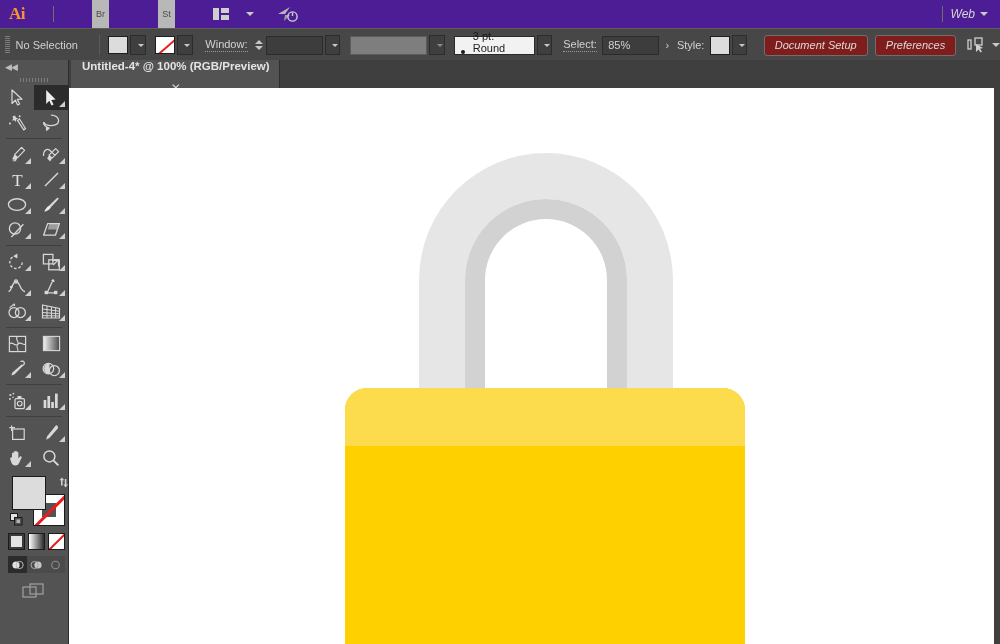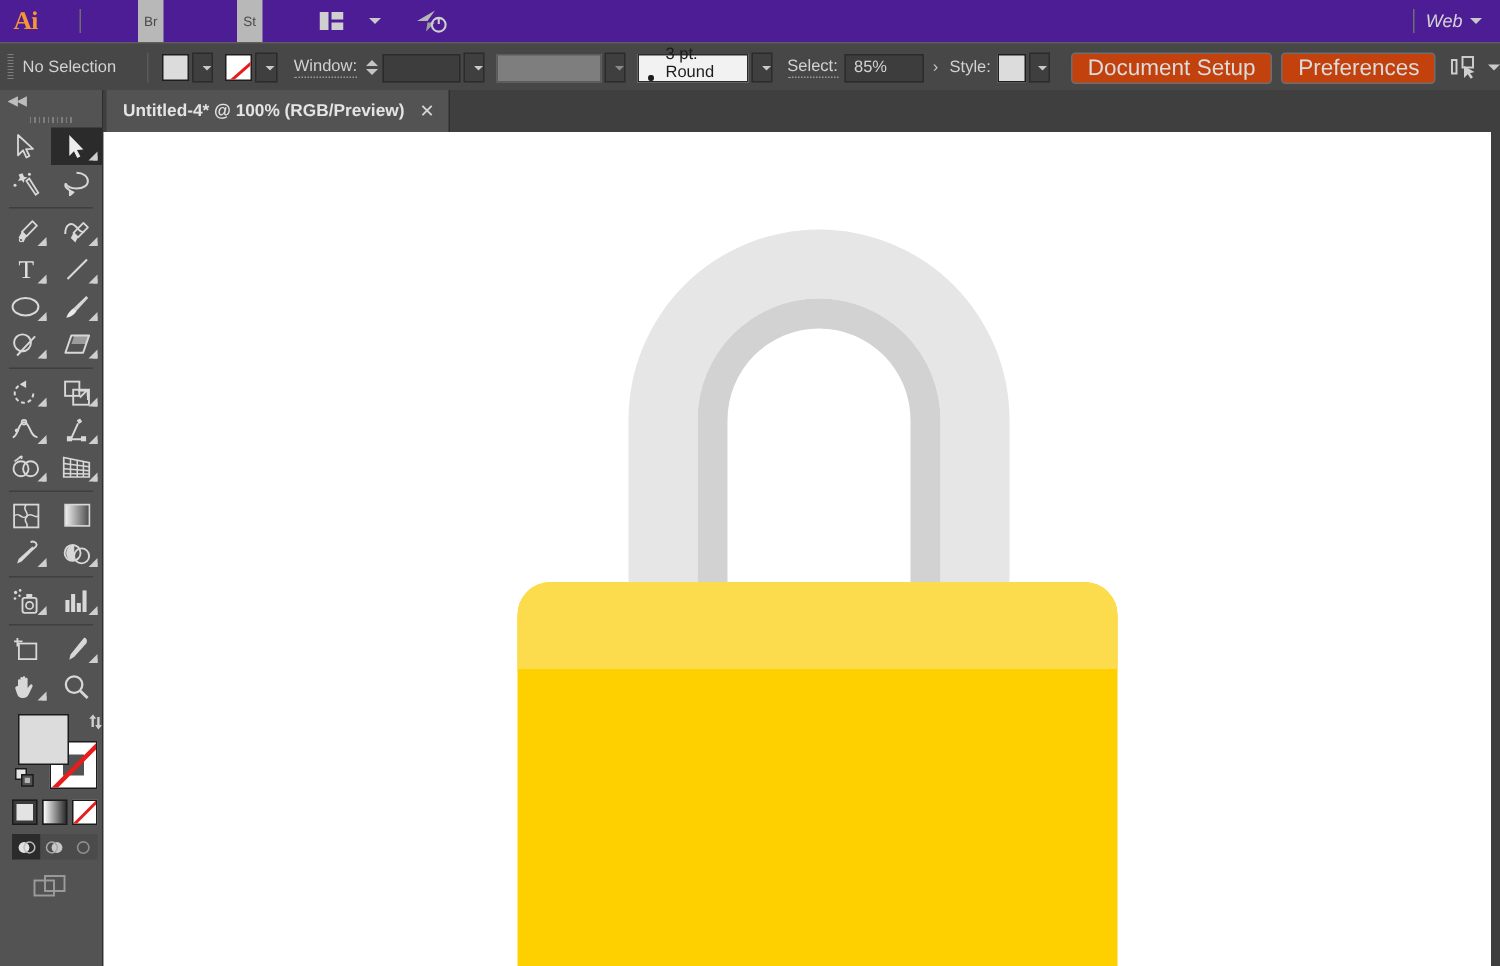--- a/index.html
+++ b/index.html
@@ -84,22 +84,22 @@
     color:#1c1c1c;font-size:11px;display:flex;align-items:flex-end;padding:0 6px;gap:8px;
   }
   .brush-dot{width:4px;height:4px;border-radius:50%;background:#1c1c1c;}
   .opacity-field{
     width:62px;height:19px;background:#3d3d3d;border:1px solid #2b2b2b;box-sizing:border-box;
     color:#d2d2d2;font-size:11px;display:flex;align-items:center;padding:0 5px;
   }
   .arrow-r{color:#c9c9c9;font-size:11px;padding:0 6px;}
   .style-box{width:22px;height:19px;background:#dcdcdc;border:1px solid #1e1e1e;box-sizing:border-box;}
   .btn-pill{
-    height:21px;background:#c2410c;border:1px solid #6e6e6e;border-radius:3px;box-sizing:border-box;
-    color:#dcdcdc;font-size:15px;display:flex;align-items:center;padding:0 10px;white-space:nowrap;
+    height:21px;background:#7f1d1d;border:1px solid #6e6e6e;border-radius:3px;box-sizing:border-box;
+    color:#dcdcdc;font-size:11px;display:flex;align-items:center;padding:0 10px;white-space:nowrap;font-style:italic;
   }
 
   
   .toolpanel{
     position:absolute;left:0;top:60px;width:69px;height:584px;
     background:#535353;border-right:1px solid #2e2e2e;box-sizing:border-box;
   }
   .tp-head{height:14px;display:flex;align-items:center;padding-left:5px;}
   .dbl-arrow{color:#bdbdbd;font-size:9px;letter-spacing:-1px;}
   .tp-grip{
@@ -162,20 +162,21 @@
 
   
   .tabbar{
     position:absolute;left:69px;top:60px;width:931px;height:28px;
     background:#3f3f3f;
   }
   .doc-tab{
     position:absolute;left:2px;top:0;height:28px;background:#535353;
     display:flex;align-items:center;padding:0 9px 0 11px;gap:10px;
     border-right:1px solid #2e2e2e;
+    flex-direction:column;
   }
   .doc-tab .title{color:#e4e4e4;font-size:11.5px;font-weight:bold;white-space:nowrap;}
   .doc-tab .x{color:#d6d6d6;font-size:12px;line-height:1;}
 
   
   .canvas{
     position:absolute;left:69px;top:88px;width:925px;height:556px;
     background:#ffffff;overflow:hidden;
   }
   .rail-right{

